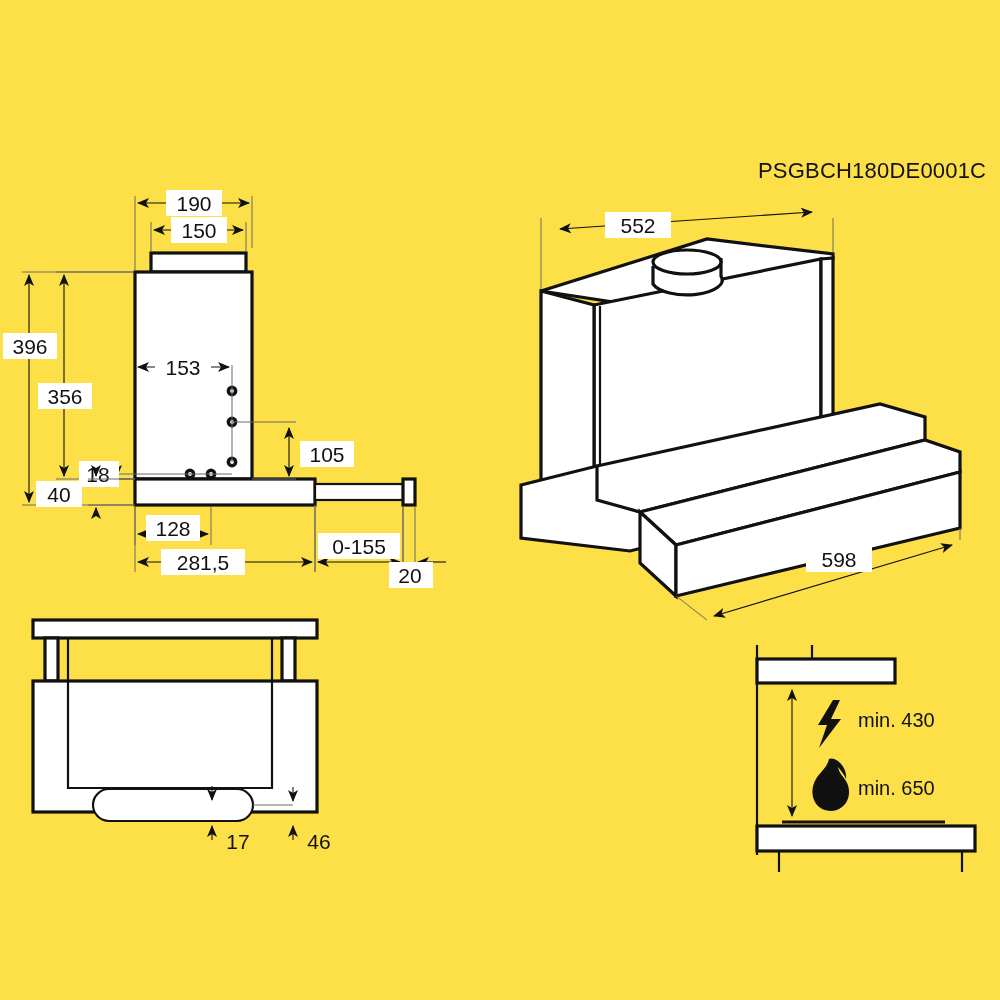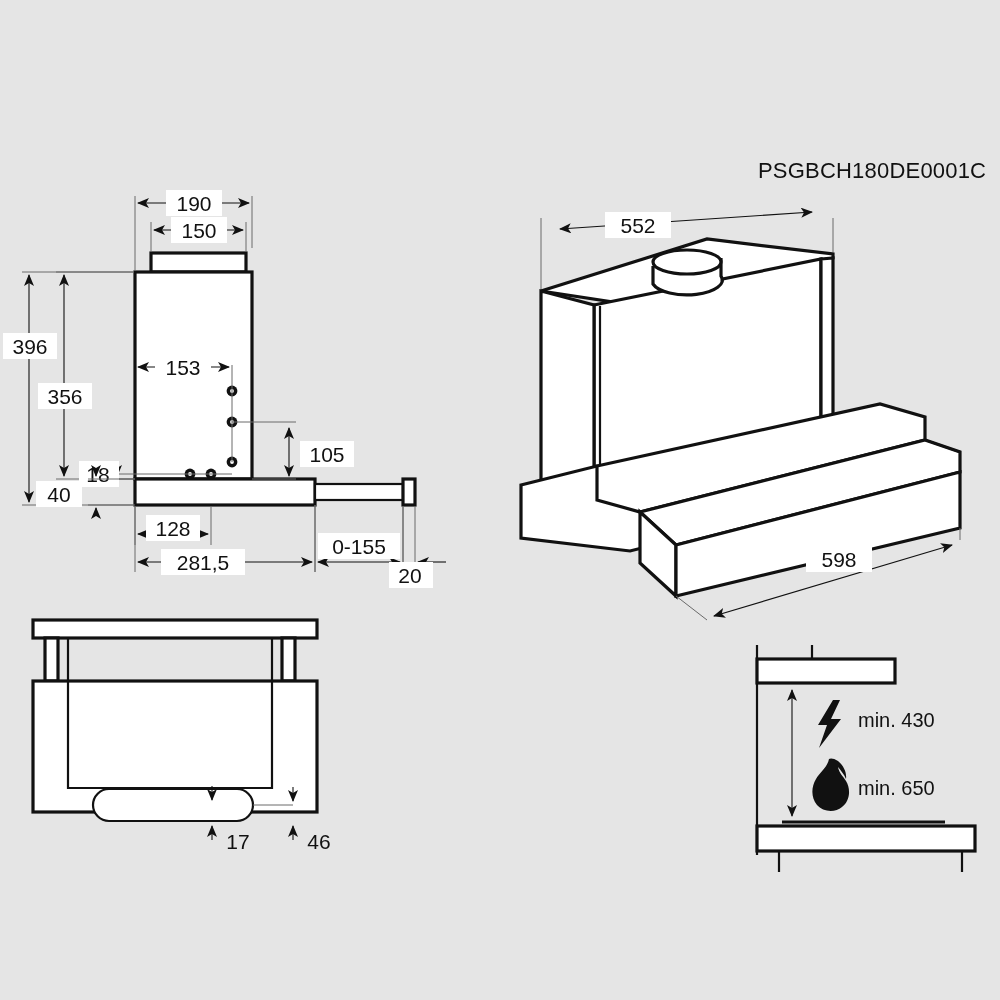--- a/index.html
+++ b/index.html
@@ -2,21 +2,21 @@
 <html><head>
 <meta charset="utf-8">
 <title>PSGBCH180DE0001C</title>
 <style>
   html,body{margin:0;padding:0;background:#ffffff;}
   body{
     width:1000px;height:1000px;overflow:hidden;
     font-family:"Liberation Sans","DejaVu Sans",sans-serif;
     color:#1a1a1a;
   }
-  #sheet{position:relative;width:1000px;height:1000px;background:#e5e5e5;}
+  #sheet{position:relative;width:1000px;height:1000px;background:#fde047;}
   #drawing{position:absolute;left:0;top:0;width:1000px;height:1000px;display:block;}
   .dim-text{
     font-family:"Liberation Sans","DejaVu Sans",sans-serif;
     font-size:21px;fill:#111;
   }
   .title-text{
     font-family:"Liberation Sans","DejaVu Sans",sans-serif;
     font-size:22px;fill:#111;letter-spacing:0.2px;
   }
   .note-text{

